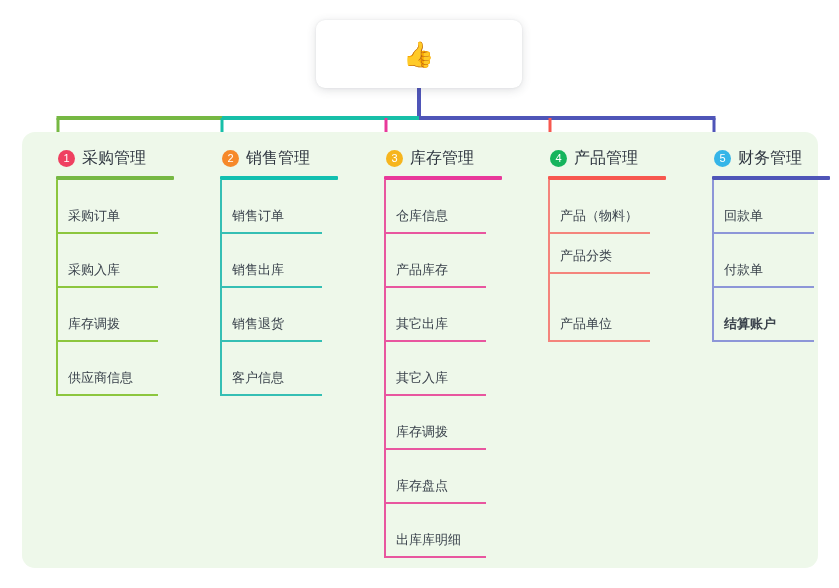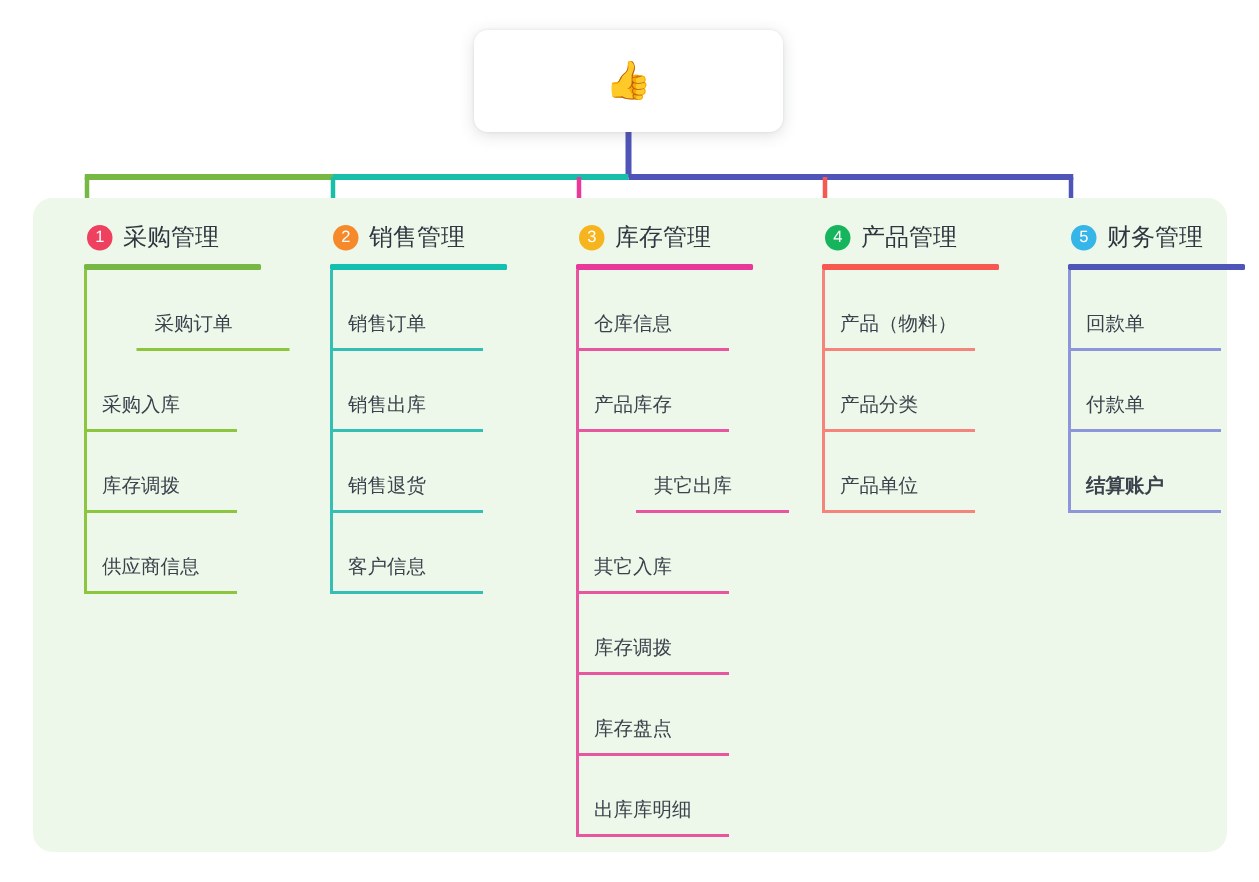--- a/index.html
+++ b/index.html
@@ -167,21 +167,21 @@
 
   <div id="columns-host">
       <div class="column" style="left: 38px;">
         <div class="col-head">
           <span class="badge" style="background: rgb(239, 64, 96);">1</span>
           <span class="col-title">采购管理</span>
         </div>
         <div class="head-rule" style="background: rgb(118, 184, 67);"></div>
         <div class="leaves">
           <div class="spine" style="background: rgb(140, 198, 62); height: 216px;"></div>
-          <div class="leaf" style="top: 0px; margin-left: 35px;">
+          <div class="leaf" style="top: 0px;">
             <span class="leaf-label">采购订单</span>
             <div class="leaf-rule" style="background: rgb(140, 198, 62);"></div>
           </div>
           <div class="leaf" style="top: 54px;">
             <span class="leaf-label">采购入库</span>
             <div class="leaf-rule" style="background: rgb(140, 198, 62);"></div>
           </div>
           <div class="leaf" style="top: 108px;">
             <span class="leaf-label">库存调拨</span>
             <div class="leaf-rule" style="background: rgb(140, 198, 62);"></div>
@@ -227,21 +227,21 @@
         <div class="leaves">
           <div class="spine" style="background: rgb(232, 86, 159); height: 378px;"></div>
           <div class="leaf" style="top: 0px;">
             <span class="leaf-label">仓库信息</span>
             <div class="leaf-rule" style="background: rgb(232, 86, 159);"></div>
           </div>
           <div class="leaf" style="top: 54px;">
             <span class="leaf-label">产品库存</span>
             <div class="leaf-rule" style="background: rgb(232, 86, 159);"></div>
           </div>
-          <div class="leaf" style="top: 108px; margin-left: 40px;">
+          <div class="leaf" style="top: 108px;">
             <span class="leaf-label">其它出库</span>
             <div class="leaf-rule" style="background: rgb(232, 86, 159);"></div>
           </div>
           <div class="leaf" style="top: 162px;">
             <span class="leaf-label">其它入库</span>
             <div class="leaf-rule" style="background: rgb(232, 86, 159);"></div>
           </div>
           <div class="leaf" style="top: 216px;">
             <span class="leaf-label">库存调拨</span>
             <div class="leaf-rule" style="background: rgb(232, 86, 159);"></div>
@@ -261,21 +261,21 @@
           <span class="badge" style="background: rgb(22, 180, 92);">4</span>
           <span class="col-title">产品管理</span>
         </div>
         <div class="head-rule" style="background: rgb(247, 88, 79);"></div>
         <div class="leaves">
           <div class="spine" style="background: rgb(244, 132, 124); height: 162px;"></div>
           <div class="leaf" style="top: 0px;">
             <span class="leaf-label">产品（物料）</span>
             <div class="leaf-rule" style="background: rgb(244, 132, 124);"></div>
           </div>
-          <div class="leaf" style="top: 54px;">
+          <div class="leaf" style="top: 40px;">
             <span class="leaf-label">产品分类</span>
             <div class="leaf-rule" style="background: rgb(244, 132, 124);"></div>
           </div>
           <div class="leaf" style="top: 108px;">
             <span class="leaf-label">产品单位</span>
             <div class="leaf-rule" style="background: rgb(244, 132, 124);"></div>
           </div>
         </div>
       </div>
       <div class="column" style="left: 694px;">

